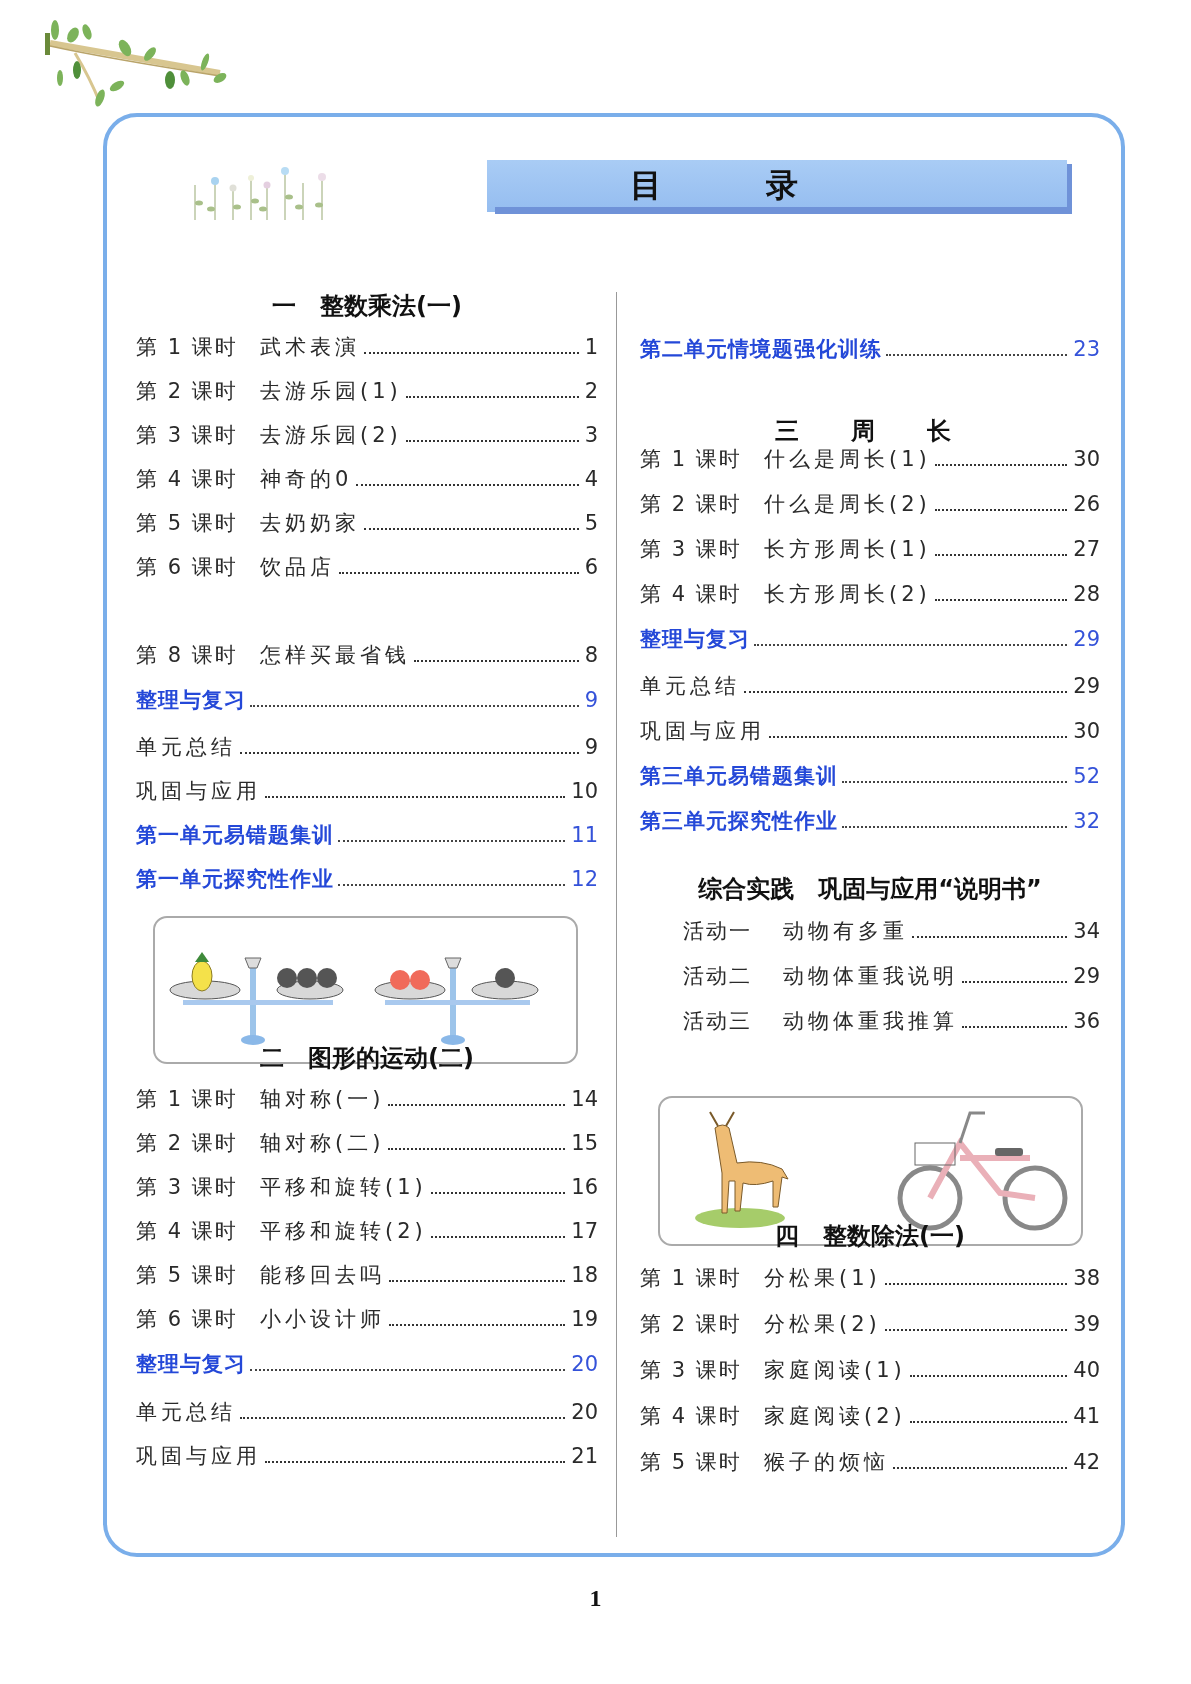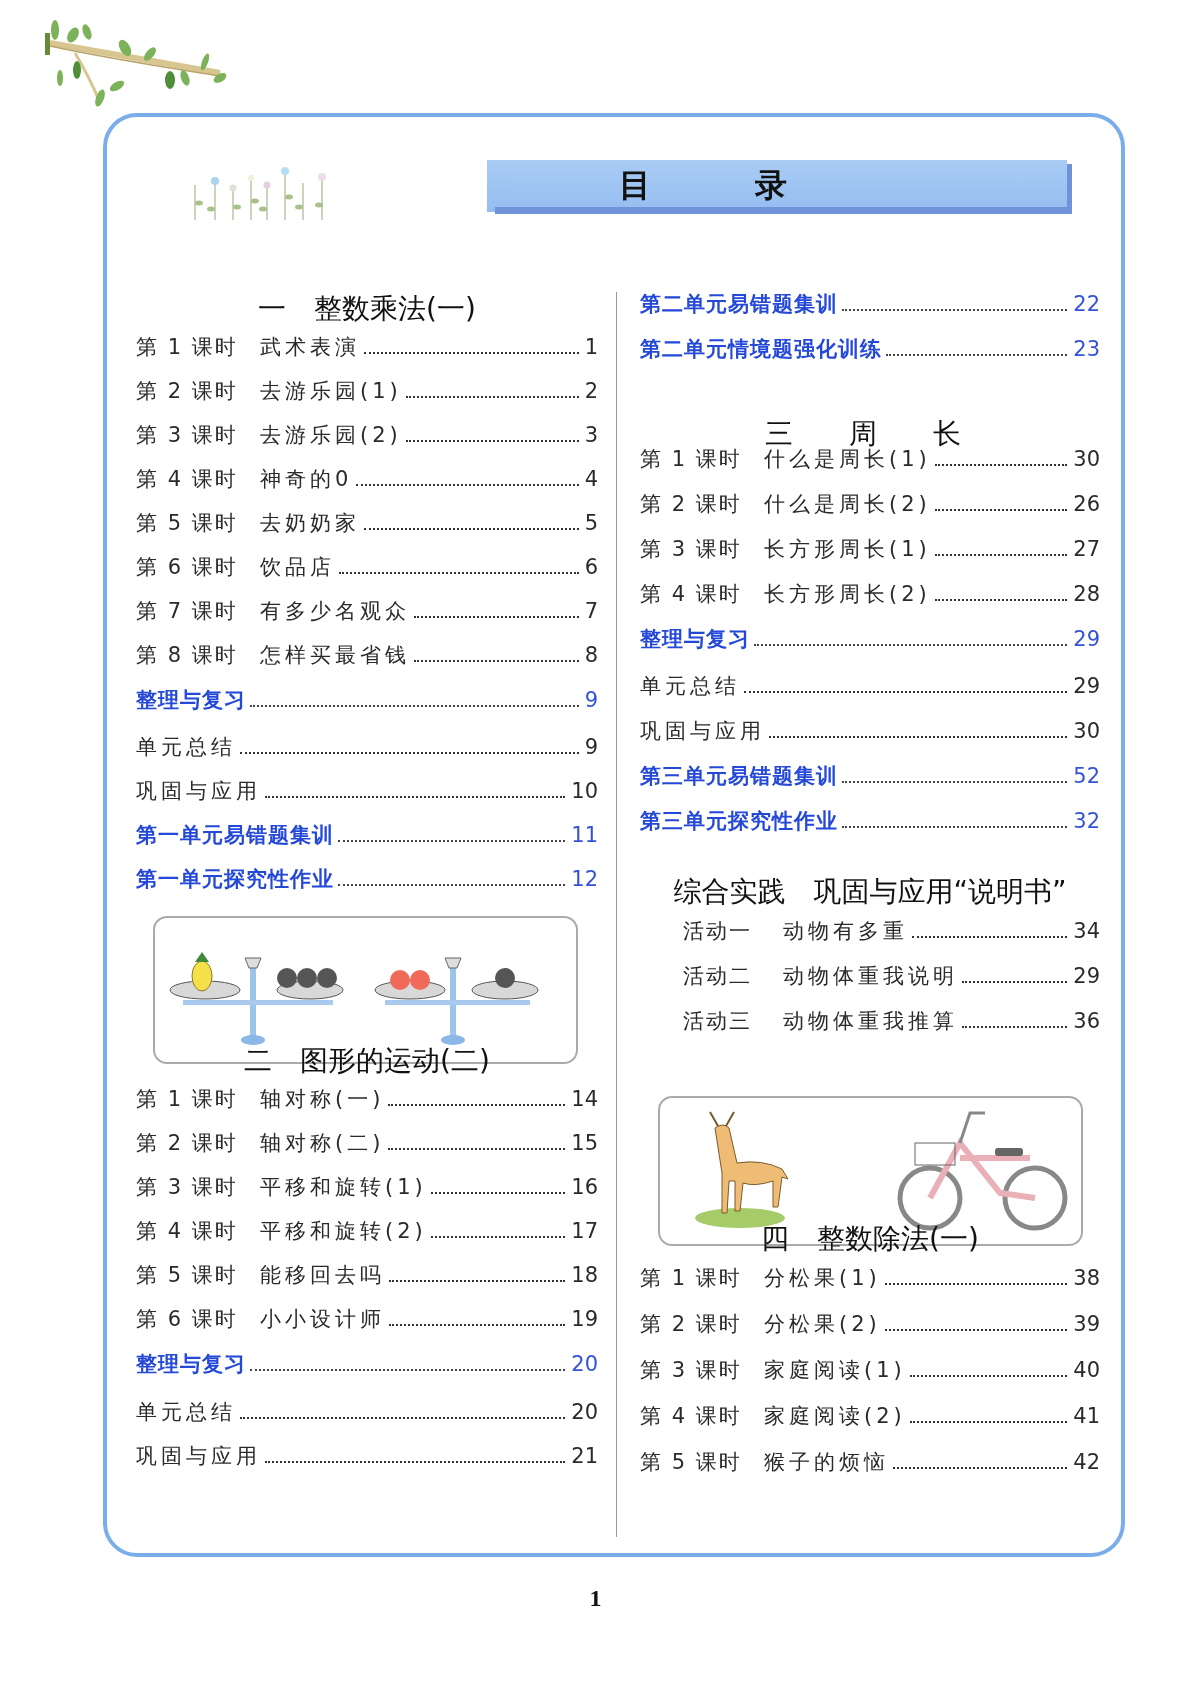--- a/index.html
+++ b/index.html
@@ -6,28 +6,28 @@
   body { width:1191px; height:1684px; position:relative; overflow:hidden;
          font-family:"DejaVu Sans","Liberation Sans",sans-serif; color:#2a2a2a; }
   .branch { position:absolute; left:45px; top:18px; width:200px; height:100px; }
   .flowers { position:absolute; left:185px; top:165px; width:170px; height:60px; }
   .frame { position:absolute; left:103px; top:113px; width:1022px; height:1444px;
            border:4px solid #7aaeea; border-radius:34px; box-sizing:border-box; }
   .title-banner { position:absolute; left:487px; top:160px; width:580px; height:52px;
            background:linear-gradient(#a9ccf5,#95bdf0); }
   .title-shadow { position:absolute; left:495px; top:207px; width:577px; height:7px; background:#6f92d8; }
   .title-shadow-r { position:absolute; left:1067px; top:164px; width:5px; height:50px; background:#6f92d8; }
-  .title-text { position:absolute; left:466px; top:160px; width:482px; height:52px;
+  .title-text { position:absolute; left:477px; top:160px; width:482px; height:52px;
            display:flex; align-items:center; justify-content:center;
            font-size:32px; font-weight:bold; color:#111; letter-spacing:36px; padding-left:28px; box-sizing:border-box; }
   .divider { position:absolute; left:616px; top:292px; width:1px; height:1245px; background:#999; }
   .col { position:absolute; }
   .col-left { left:136px; width:462px; }
   .col-right { left:640px; width:460px; }
-  .sec-head { position:absolute; width:100%; text-align:center; font-size:28px; font-weight:normal; color:#111; }
+  .sec-head { position:absolute; width:100%; text-align:center; font-size:24px; font-weight:bold; color:#111; }
   .row { position:absolute; width:100%; display:flex; align-items:baseline; font-size:21px; white-space:nowrap; }
   .row .lesson { width:124px; flex:none; letter-spacing:2px; }
   .row .lesson.act { width:100px;margin-left:43px; }
   .row .name { flex:none; letter-spacing:4px; }
   .row .dots { flex:1; border-bottom:2.5px dotted #333; margin:0 6px 5px 4px; height:1px; }
   .row .page { flex:none; font-size:21px; }
   .row.blue { color:#2448d8; font-weight:bold; }
   .row.blue .name { letter-spacing:1px; }
   .row.blue .page { font-weight:normal; color:#3452d9; }
   .row.blue .dots { border-bottom-color:#444; }
@@ -130,26 +130,20 @@
       <span class="name">去奶奶家</span>
       <span class="dots"></span>
       <span class="page">5</span>
     </div>
   <div class="row" style="top:553px">
       <span class="lesson">第 6 课时</span>
       <span class="name">饮品店</span>
       <span class="dots"></span>
       <span class="page">6</span>
     </div>
-  <div class="row" style="top:597px">
-      <span class="lesson">第 7 课时</span>
-      <span class="name">有多少名观众</span>
-      <span class="dots"></span>
-      <span class="page">7</span>
-    </div>
   <div class="row" style="top:641px">
       <span class="lesson">第 8 课时</span>
       <span class="name">怎样买最省钱</span>
       <span class="dots"></span>
       <span class="page">8</span>
     </div>
   <div class="row blue" style="top:686px">
       <span class="name">整理与复习</span>
       <span class="dots"></span>
       <span class="page">9</span>
@@ -252,25 +246,20 @@
       <span class="page">20</span>
     </div>
   <div class="row" style="top:1442px">
       <span class="name">巩固与应用</span>
       <span class="dots"></span>
       <span class="page">21</span>
     </div>
 </div>
 
 <div class="col col-right" style="top:0;height:1684px;">
-  <div class="row blue" style="top:290px">
-      <span class="name">第二单元易错题集训</span>
-      <span class="dots"></span>
-      <span class="page">22</span>
-    </div>
   <div class="row blue" style="top:335px">
       <span class="name">第二单元情境题强化训练</span>
       <span class="dots"></span>
       <span class="page">23</span>
     </div>
 
   <div class="sec-head" style="top:415px;letter-spacing:14px">三　周　长</div>
   <div class="row" style="top:445px">
       <span class="lesson">第 1 课时</span>
       <span class="name">什么是周长(1)</span>

